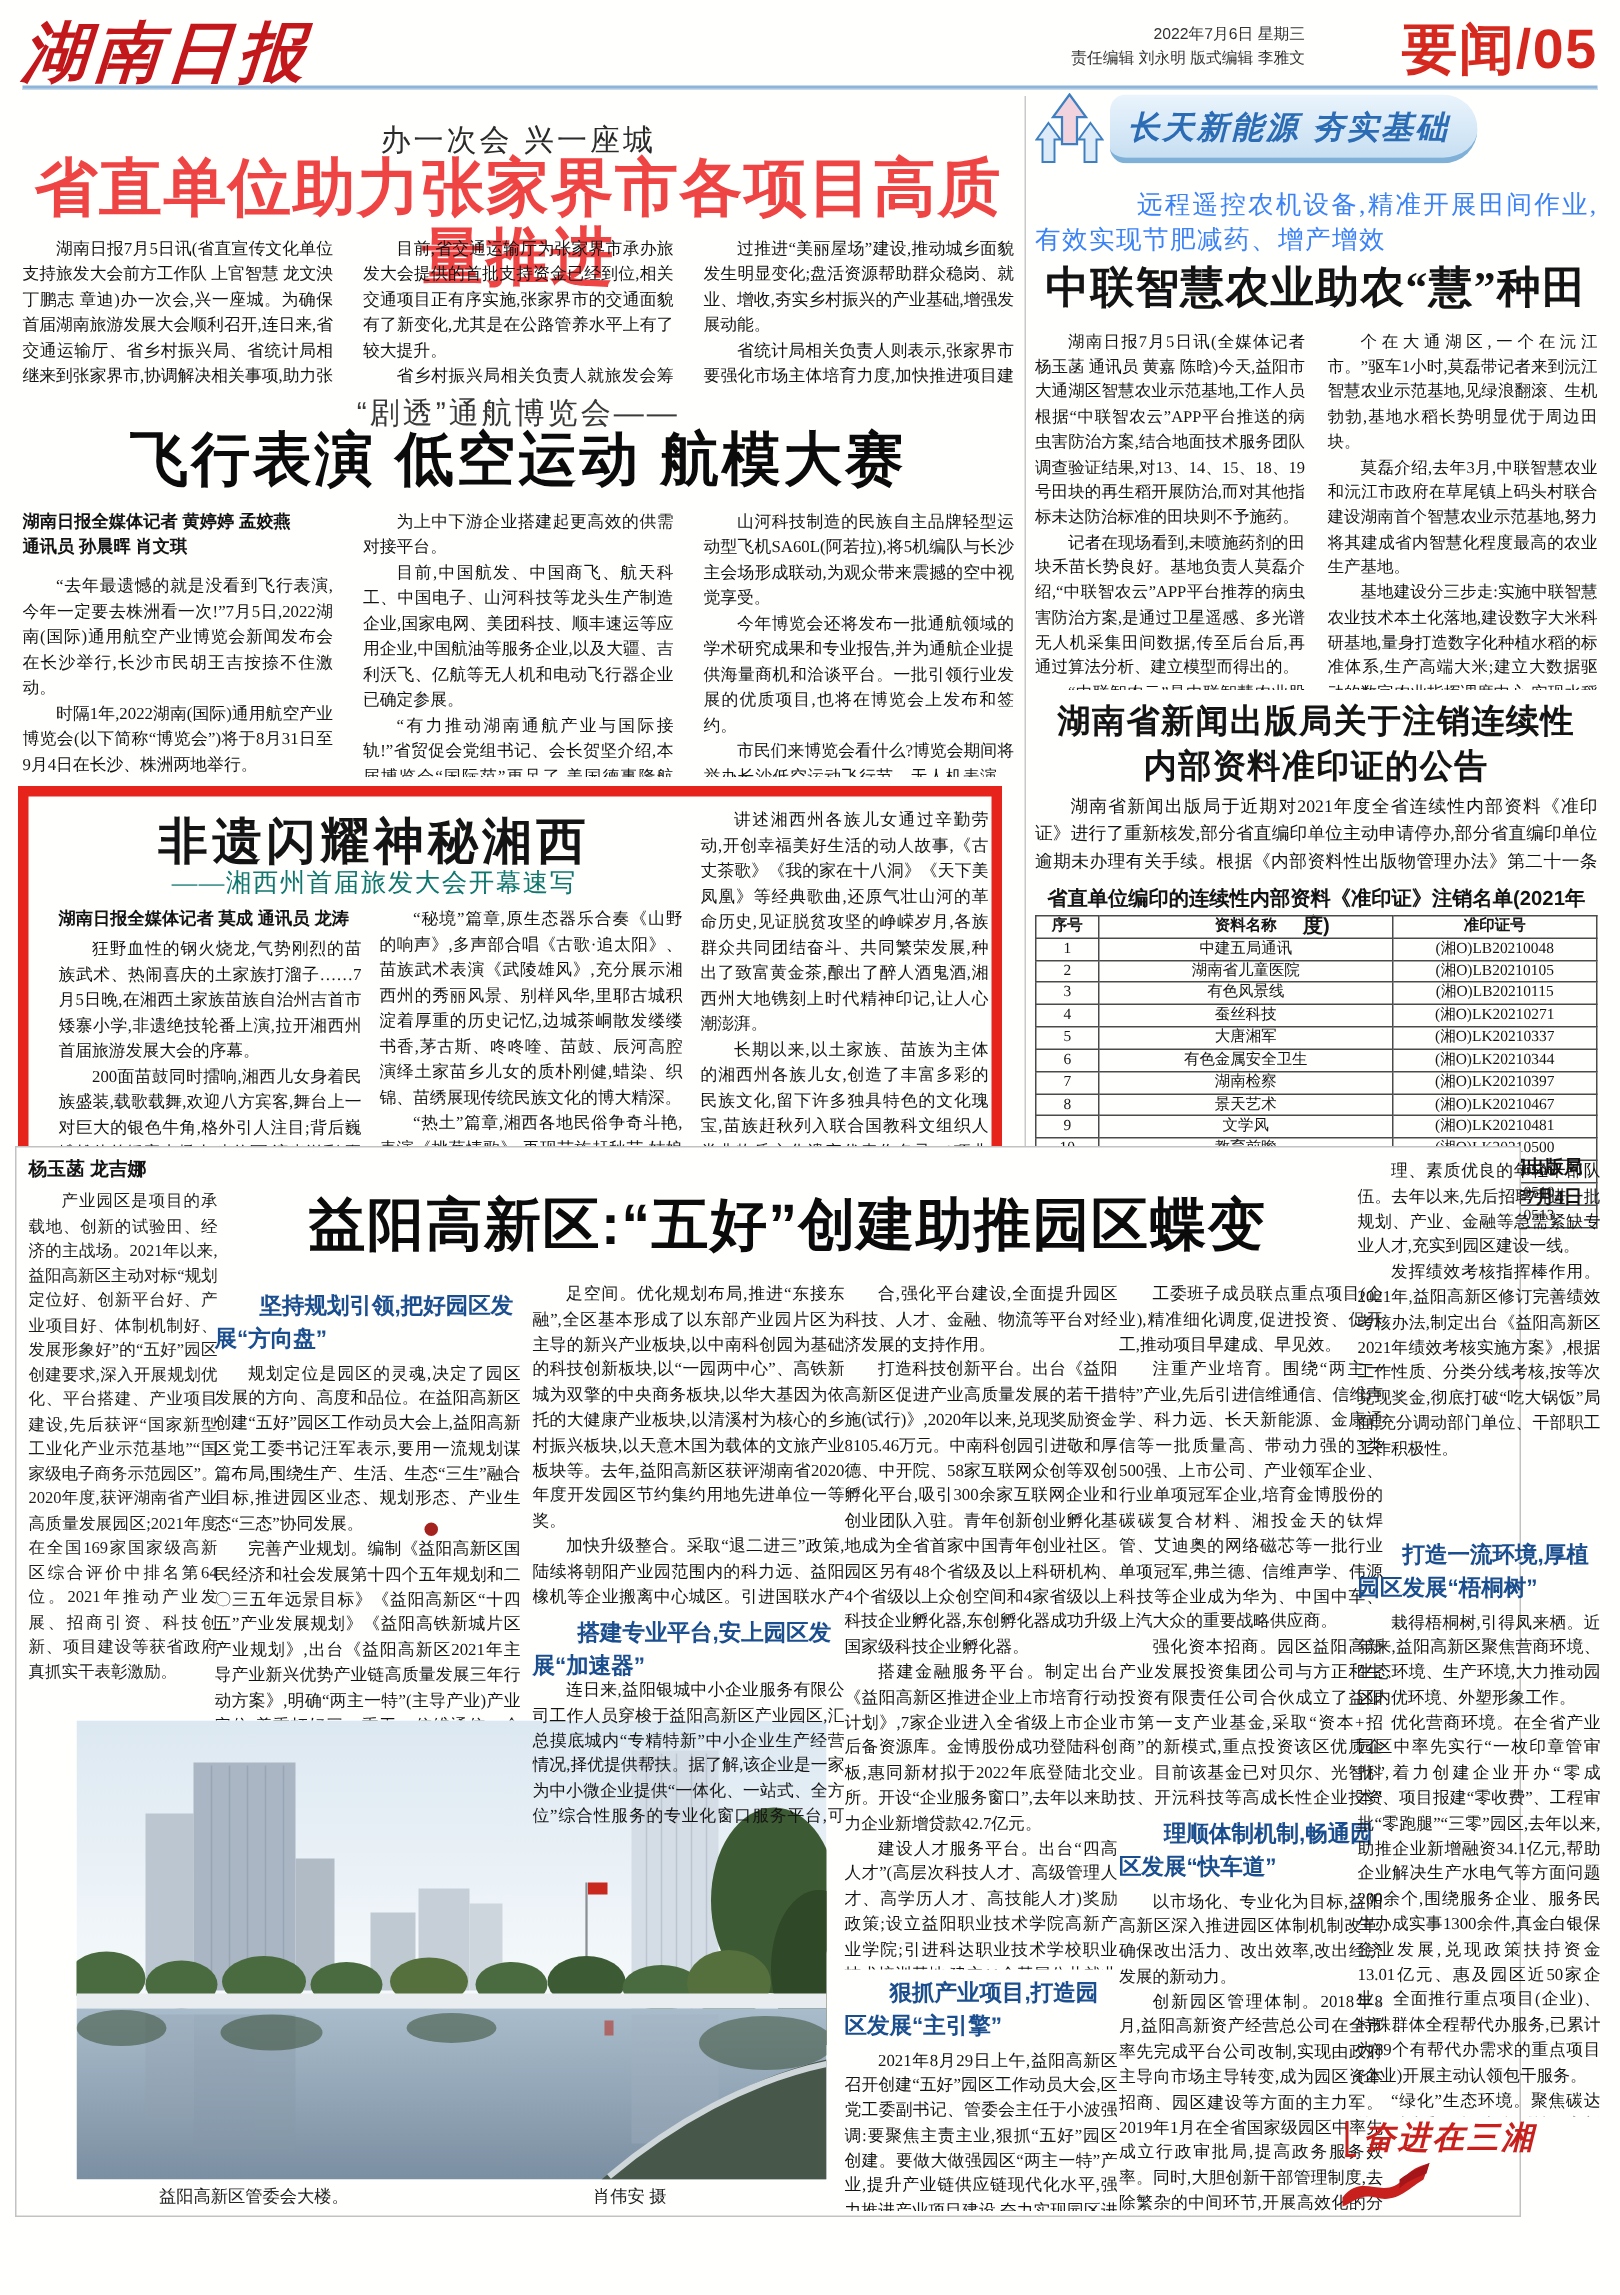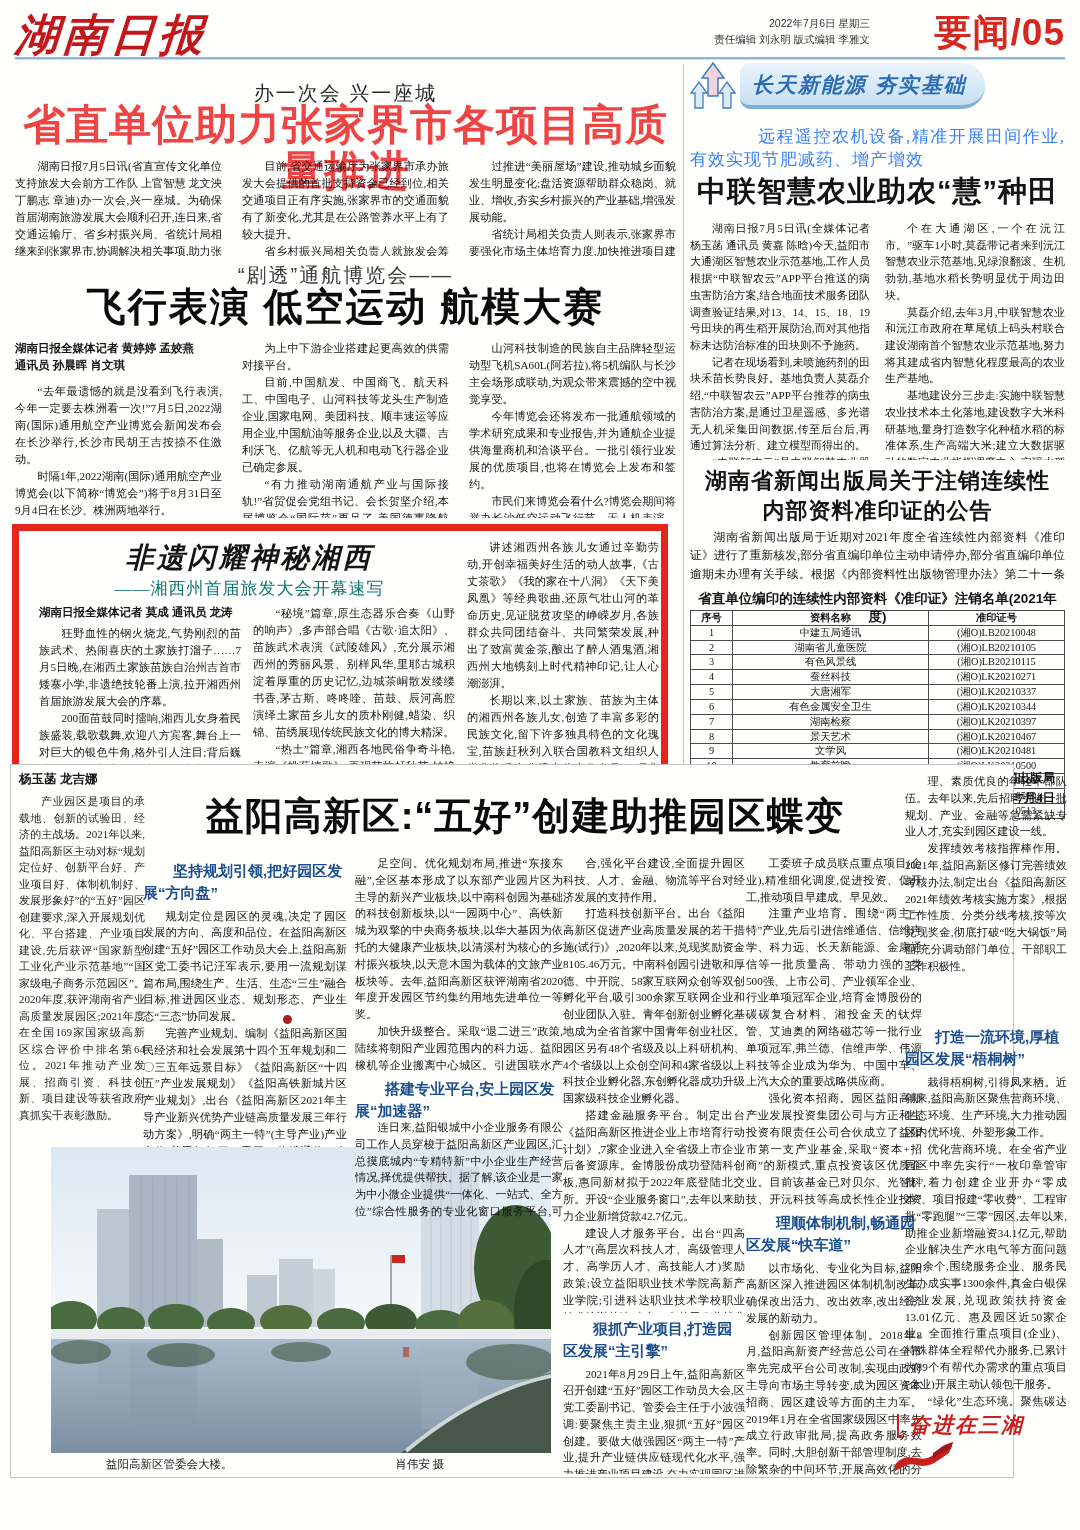--- a/index.html
+++ b/index.html
@@ -23,30 +23,30 @@
 
   
   .kicker { font-size:20px; color:#2b2b2b; letter-spacing:2px; }
   .headline-xl { font-size:42px; font-weight:900; letter-spacing:1px; color:#ef4444; line-height:1.1; }
   .headline-l  { font-size:39px; font-weight:900; letter-spacing:2px; color:#0b0b0b; line-height:1.1; }
   .body-col { font-size:11.2px; line-height:1.52; }
   .body-col .para, .fcol .para { text-align:justify; }
 
   
   .redbox { border:7px solid #e6241c; background:#fffffe; }
-  .h-head { font-size:28px; font-weight:900; letter-spacing:3px;font-style:italic; }
+  .h-head { font-size:33px; font-weight:900; letter-spacing:3px; }
   .h-sub  { font-size:17px; color:#0f766e; letter-spacing:1px; }
 
   
   .badge-pill { display:inline-block; background:linear-gradient(#eaf4fc,#c7dff2);
                 border-radius:12px 26px 26px 12px; border-bottom:4px solid #7fb0d8;
                 padding:8px 18px 6px 12px; font:bold italic 21px "Liberation Sans", sans-serif;
                 color:#2b6cb4; letter-spacing:2px; }
   .sup-kicker { font-size:17px; line-height:1.35; text-indent:4em; letter-spacing:1px; color:#3b82f6; }
-  .sup-head { font-size:29px; font-weight:900; letter-spacing:1px; }
+  .sup-head { font-size:29px; font-weight:900; letter-spacing:1px;font-family:Liberation Serif, serif; }
   .notice-head { font-size:22px; font-weight:900; line-height:1.35; letter-spacing:1px; }
   .notice-body { font-size:11.8px; line-height:1.55; }
   .tbl-title { font-size:13.5px; font-weight:bold; font-family:"Liberation Sans", sans-serif; }
   table.notice { width:100%; border-collapse:collapse; }
   table.notice th, table.notice td { border:1px solid #4a4a4a; font-size:10.3px; line-height:1.15;
                 padding:1px 2px; text-align:center; font-family:"Liberation Serif", serif; }
   table.notice th { font-weight:bold; }
   .sign { font-size:12.5px; font-weight:bold; line-height:1.6; text-align:right; padding-right:10px; }
 
   

